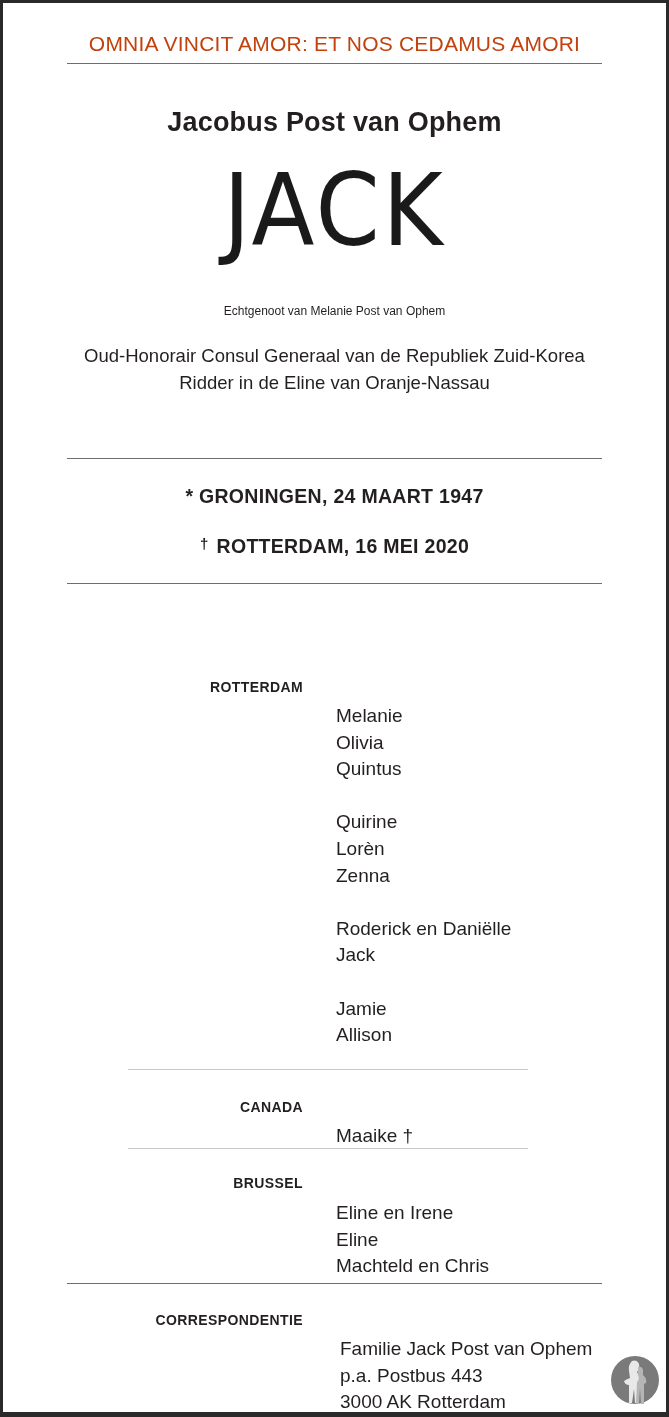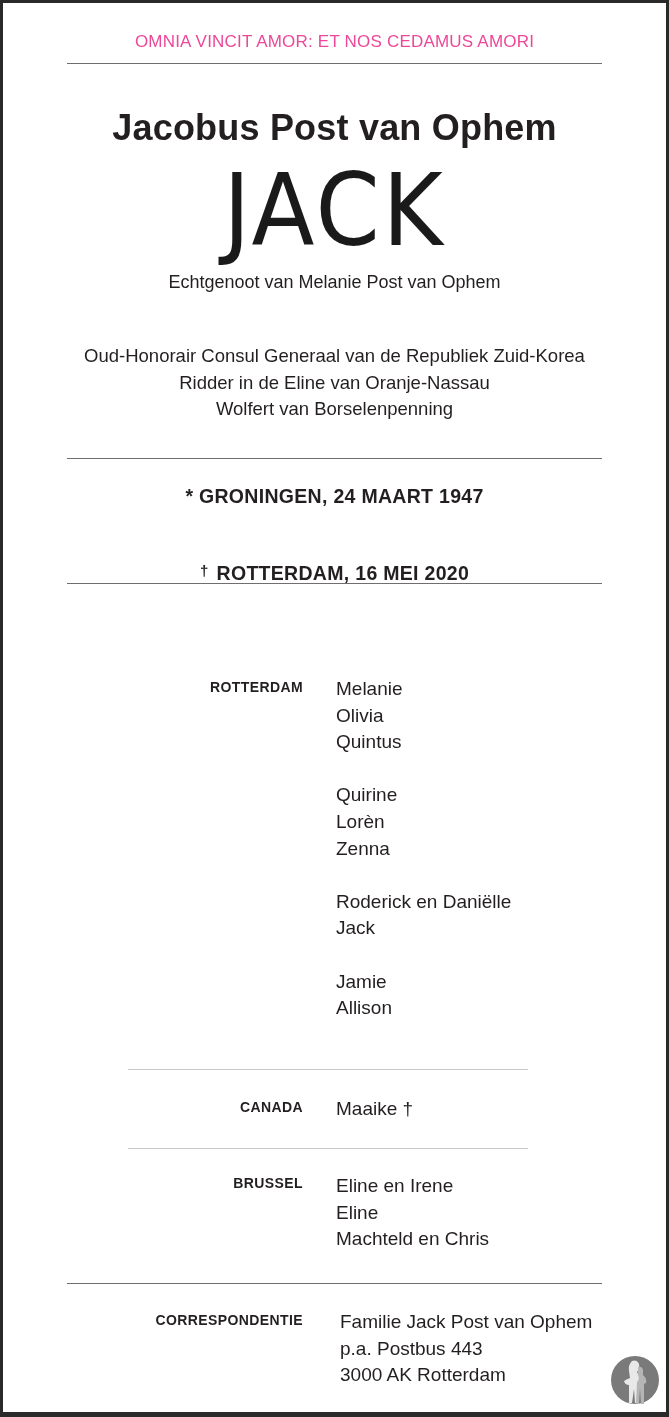--- a/index.html
+++ b/index.html
@@ -4,54 +4,53 @@
 <style>
   html, body { margin: 0; padding: 0; background: #2a2a2a; }
   body { width: 669px; height: 1417px; position: relative; overflow: hidden; }
   .card {
     position: absolute; left: 3px; top: 3px; width: 663px; height: 1409px;
     background: #ffffff; color: #231f20;
     font-family: "Liberation Sans", "DejaVu Sans", sans-serif;
   }
   .abs { position: absolute; }
   .center { left: 0; width: 663px; text-align: center; }
-  .motto { top: 29px; font-size: 17px; letter-spacing: 0.2px; color: #ec4899; }
+  .motto { top: 29px; font-size: 21px; letter-spacing: 0.2px; color: #c2410c; }
   .rule { position: absolute; left: 64px; width: 535px; height: 0; border-top: 1.5px solid #6f6f6f; }
   .rule.thin { border-top: 1px solid #c9c9c9; }
-  .fullname { top: 104px; font-size: 36px; font-weight: bold; letter-spacing: 0.2px; }
+  .fullname { top: 104px; font-size: 27px; font-weight: bold; letter-spacing: 0.2px; }
   .bigname { top: 148px; font-size: 100px; font-weight: normal; letter-spacing: 3px; line-height: 120px; color: #1a1a1a; font-family: "DejaVu Sans", sans-serif; transform: scaleX(0.92); }
-  .spouse { top: 269px; font-size: 18px; }
+  .spouse { top: 301px; font-size: 12px; }
   .titles { top: 340px; font-size: 18.5px; line-height: 26.5px; }
   .date { font-size: 19.5px; font-weight: bold; letter-spacing: 0.3px; }
   .date1 { top: 482px; }
-  .date2 { top: 559px; }
+  .date2 { top: 532px; }
   .quote { top: 600px; font-size: 17px; letter-spacing: 0.2px; }
   .place { position: absolute; left: 0; width: 300px; text-align: right; font-size: 14px; font-weight: bold; letter-spacing: 0.4px; }
-  .names { position: absolute; left: 333px; font-size: 19px; line-height: 26.6px; }
+  .names { position: absolute; left: 333px; font-size: 19px; line-height: 26.6px; margin-top: 27px; }
   .names div { white-space: nowrap; }
   .gap { height: 26.6px; }
   .logo { position: absolute; left: 607px; top: 1352px; width: 50px; height: 50px; }
 </style>
 </head>
 <body>
 
 <div class="card">
 
   <div class="abs center motto">OMNIA VINCIT AMOR: ET NOS CEDAMUS AMORI</div>
   <div class="rule" style="top:60px"></div>
 
   <div class="abs center fullname">Jacobus Post van Ophem</div>
   <div class="abs center bigname">JACK</div>
 
   <div class="abs center spouse">Echtgenoot van Melanie Post van Ophem</div>
 
   <div class="abs center titles">
     <div>Oud-Honorair Consul Generaal van de Republiek Zuid-Korea</div>
     <div>Ridder in de Eline van Oranje-Nassau</div>
-    <div>Wolfert van Borselenpenning</div>
   </div>
 
   <div class="rule" style="top:455px"></div>
 
   <div class="abs center date date1">* GRONINGEN, 24 MAART 1947</div>
   <div class="abs center date date2">
     <span style="font-size:15px;vertical-align:4px;margin-right:8px;">†</span><span>ROTTERDAM, 16 MEI 2020</span>
   </div>
 
   <div class="rule" style="top:580px"></div>

